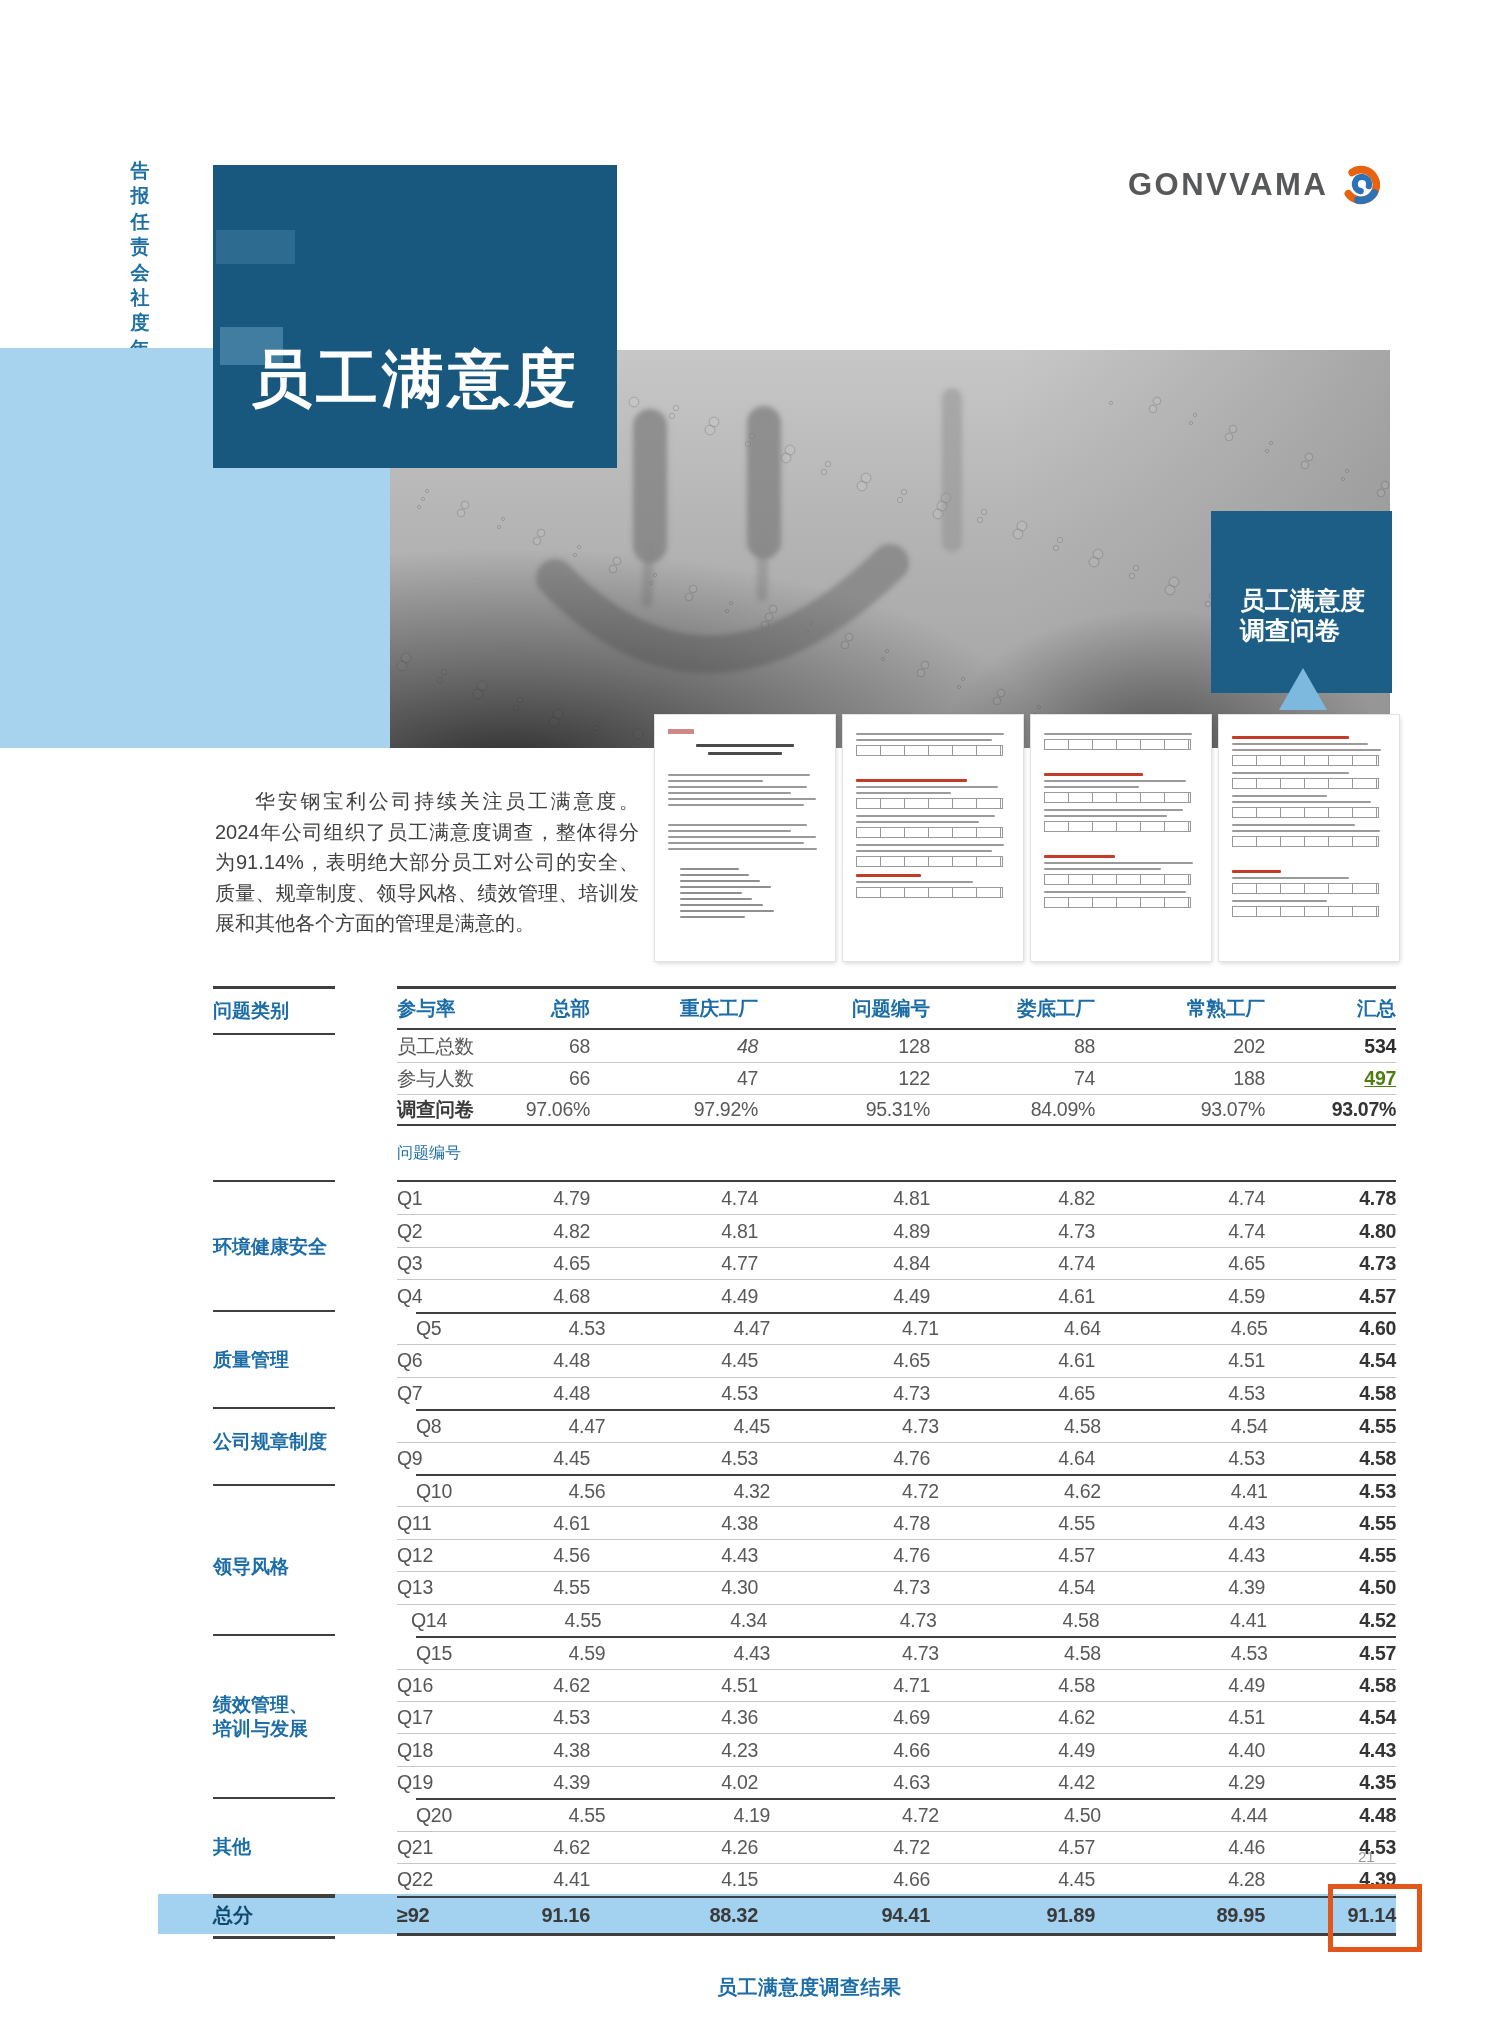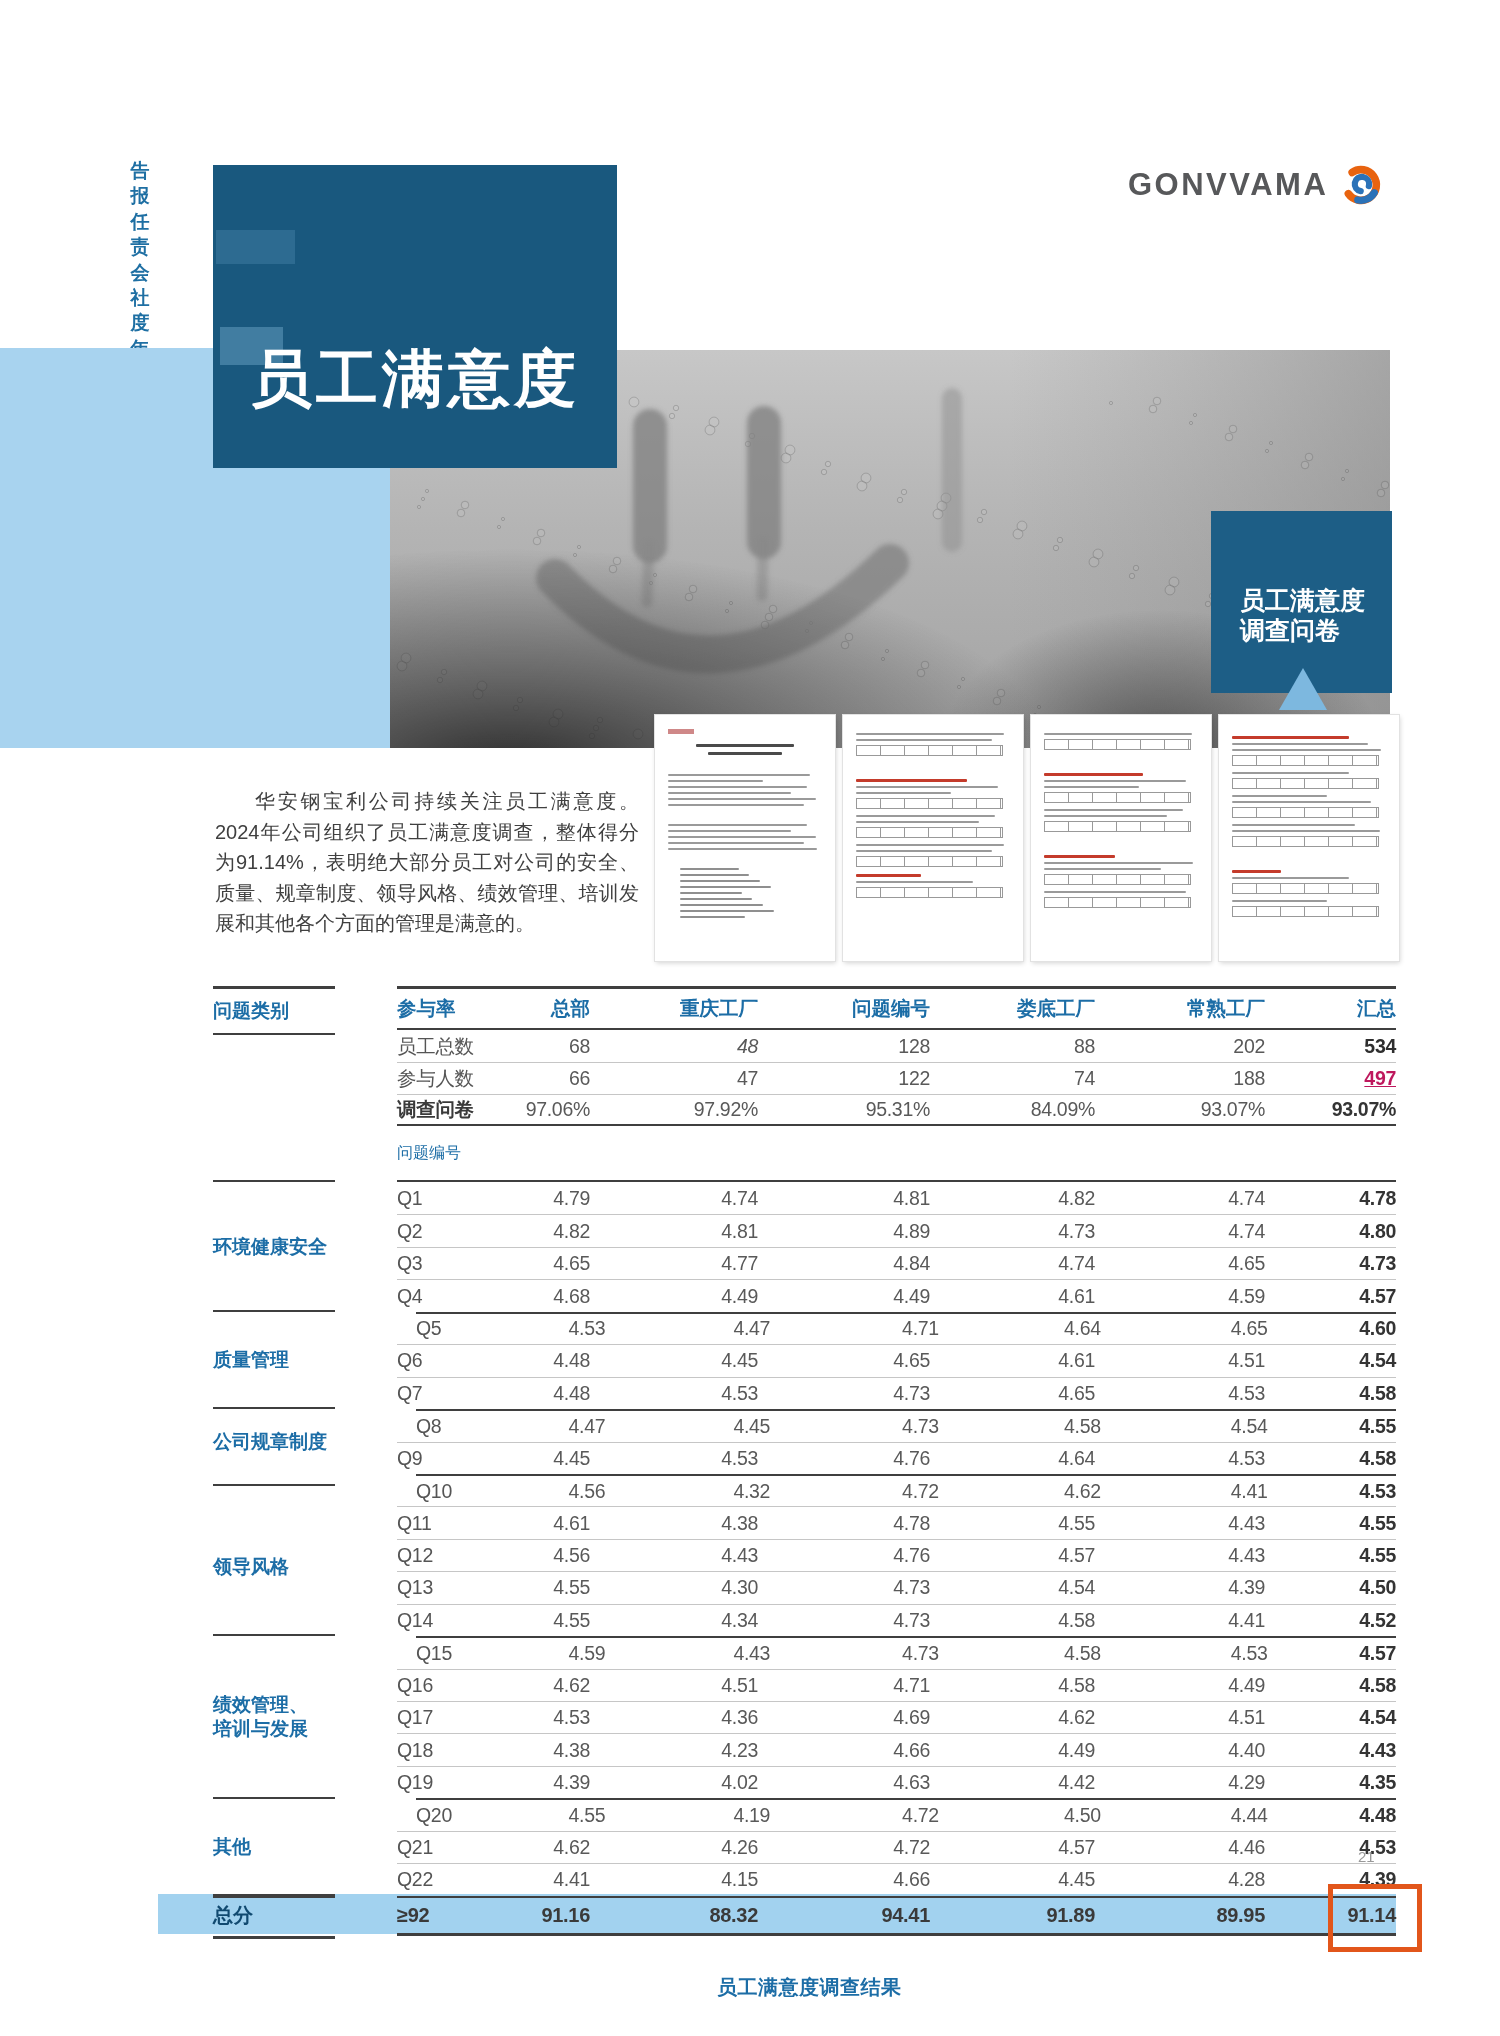--- a/index.html
+++ b/index.html
@@ -404,21 +404,21 @@
         <div class="c" style="width: 170px;">202</div>
         <div class="c clast" style="width: 131px; color: rgb(46, 46, 46);">534</div>
       </div>
       <div class="trow p-row thin">
         <div class="c c0" style="width: 95px;">参与人数</div>
         <div class="c" style="width: 98px;">66</div>
         <div class="c" style="width: 168px;">47</div>
         <div class="c" style="width: 172px;">122</div>
         <div class="c" style="width: 165px;">74</div>
         <div class="c" style="width: 170px;">188</div>
-        <div class="c clast" style="width: 131px; color: #be185d; text-decoration: underline;">497</div>
+        <div class="c clast" style="width: 131px; color: #4d7c0f; text-decoration: underline;">497</div>
       </div>
       <div class="trow p-row thin p-last">
         <div class="c c0" style="width: 95px; font-weight: bold; color: rgb(58, 58, 58);">调查问卷</div>
         <div class="c" style="width: 98px;">97.06%</div>
         <div class="c" style="width: 168px;">97.92%</div>
         <div class="c" style="width: 172px;">95.31%</div>
         <div class="c" style="width: 165px;">84.09%</div>
         <div class="c" style="width: 170px;">93.07%</div>
         <div class="c clast" style="width: 131px;">93.07%</div>
       </div>
@@ -536,21 +536,21 @@
       <div class="trow q-row thin">
         <div class="c c0" style="width: 95px;">Q13</div>
         <div class="c" style="width: 98px;">4.55</div>
         <div class="c" style="width: 168px;">4.30</div>
         <div class="c" style="width: 172px;">4.73</div>
         <div class="c" style="width: 165px;">4.54</div>
         <div class="c" style="width: 170px;">4.39</div>
         <div class="c clast" style="width: 131px;">4.50</div>
       </div>
       <div class="trow q-row thin">
-        <div class="c c0" style="width: 95px;">Q14</div>
+        <div class="c c0" style="width: 95px; margin-left: 14px;">Q14</div>
         <div class="c" style="width: 98px;">4.55</div>
         <div class="c" style="width: 168px;">4.34</div>
         <div class="c" style="width: 172px;">4.73</div>
         <div class="c" style="width: 165px;">4.58</div>
         <div class="c" style="width: 170px;">4.41</div>
         <div class="c clast" style="width: 131px;">4.52</div>
       </div>
       <div class="trow q-row dark-top">
         <div class="c c0" style="width: 95px;">Q15</div>
         <div class="c" style="width: 98px;">4.59</div>

